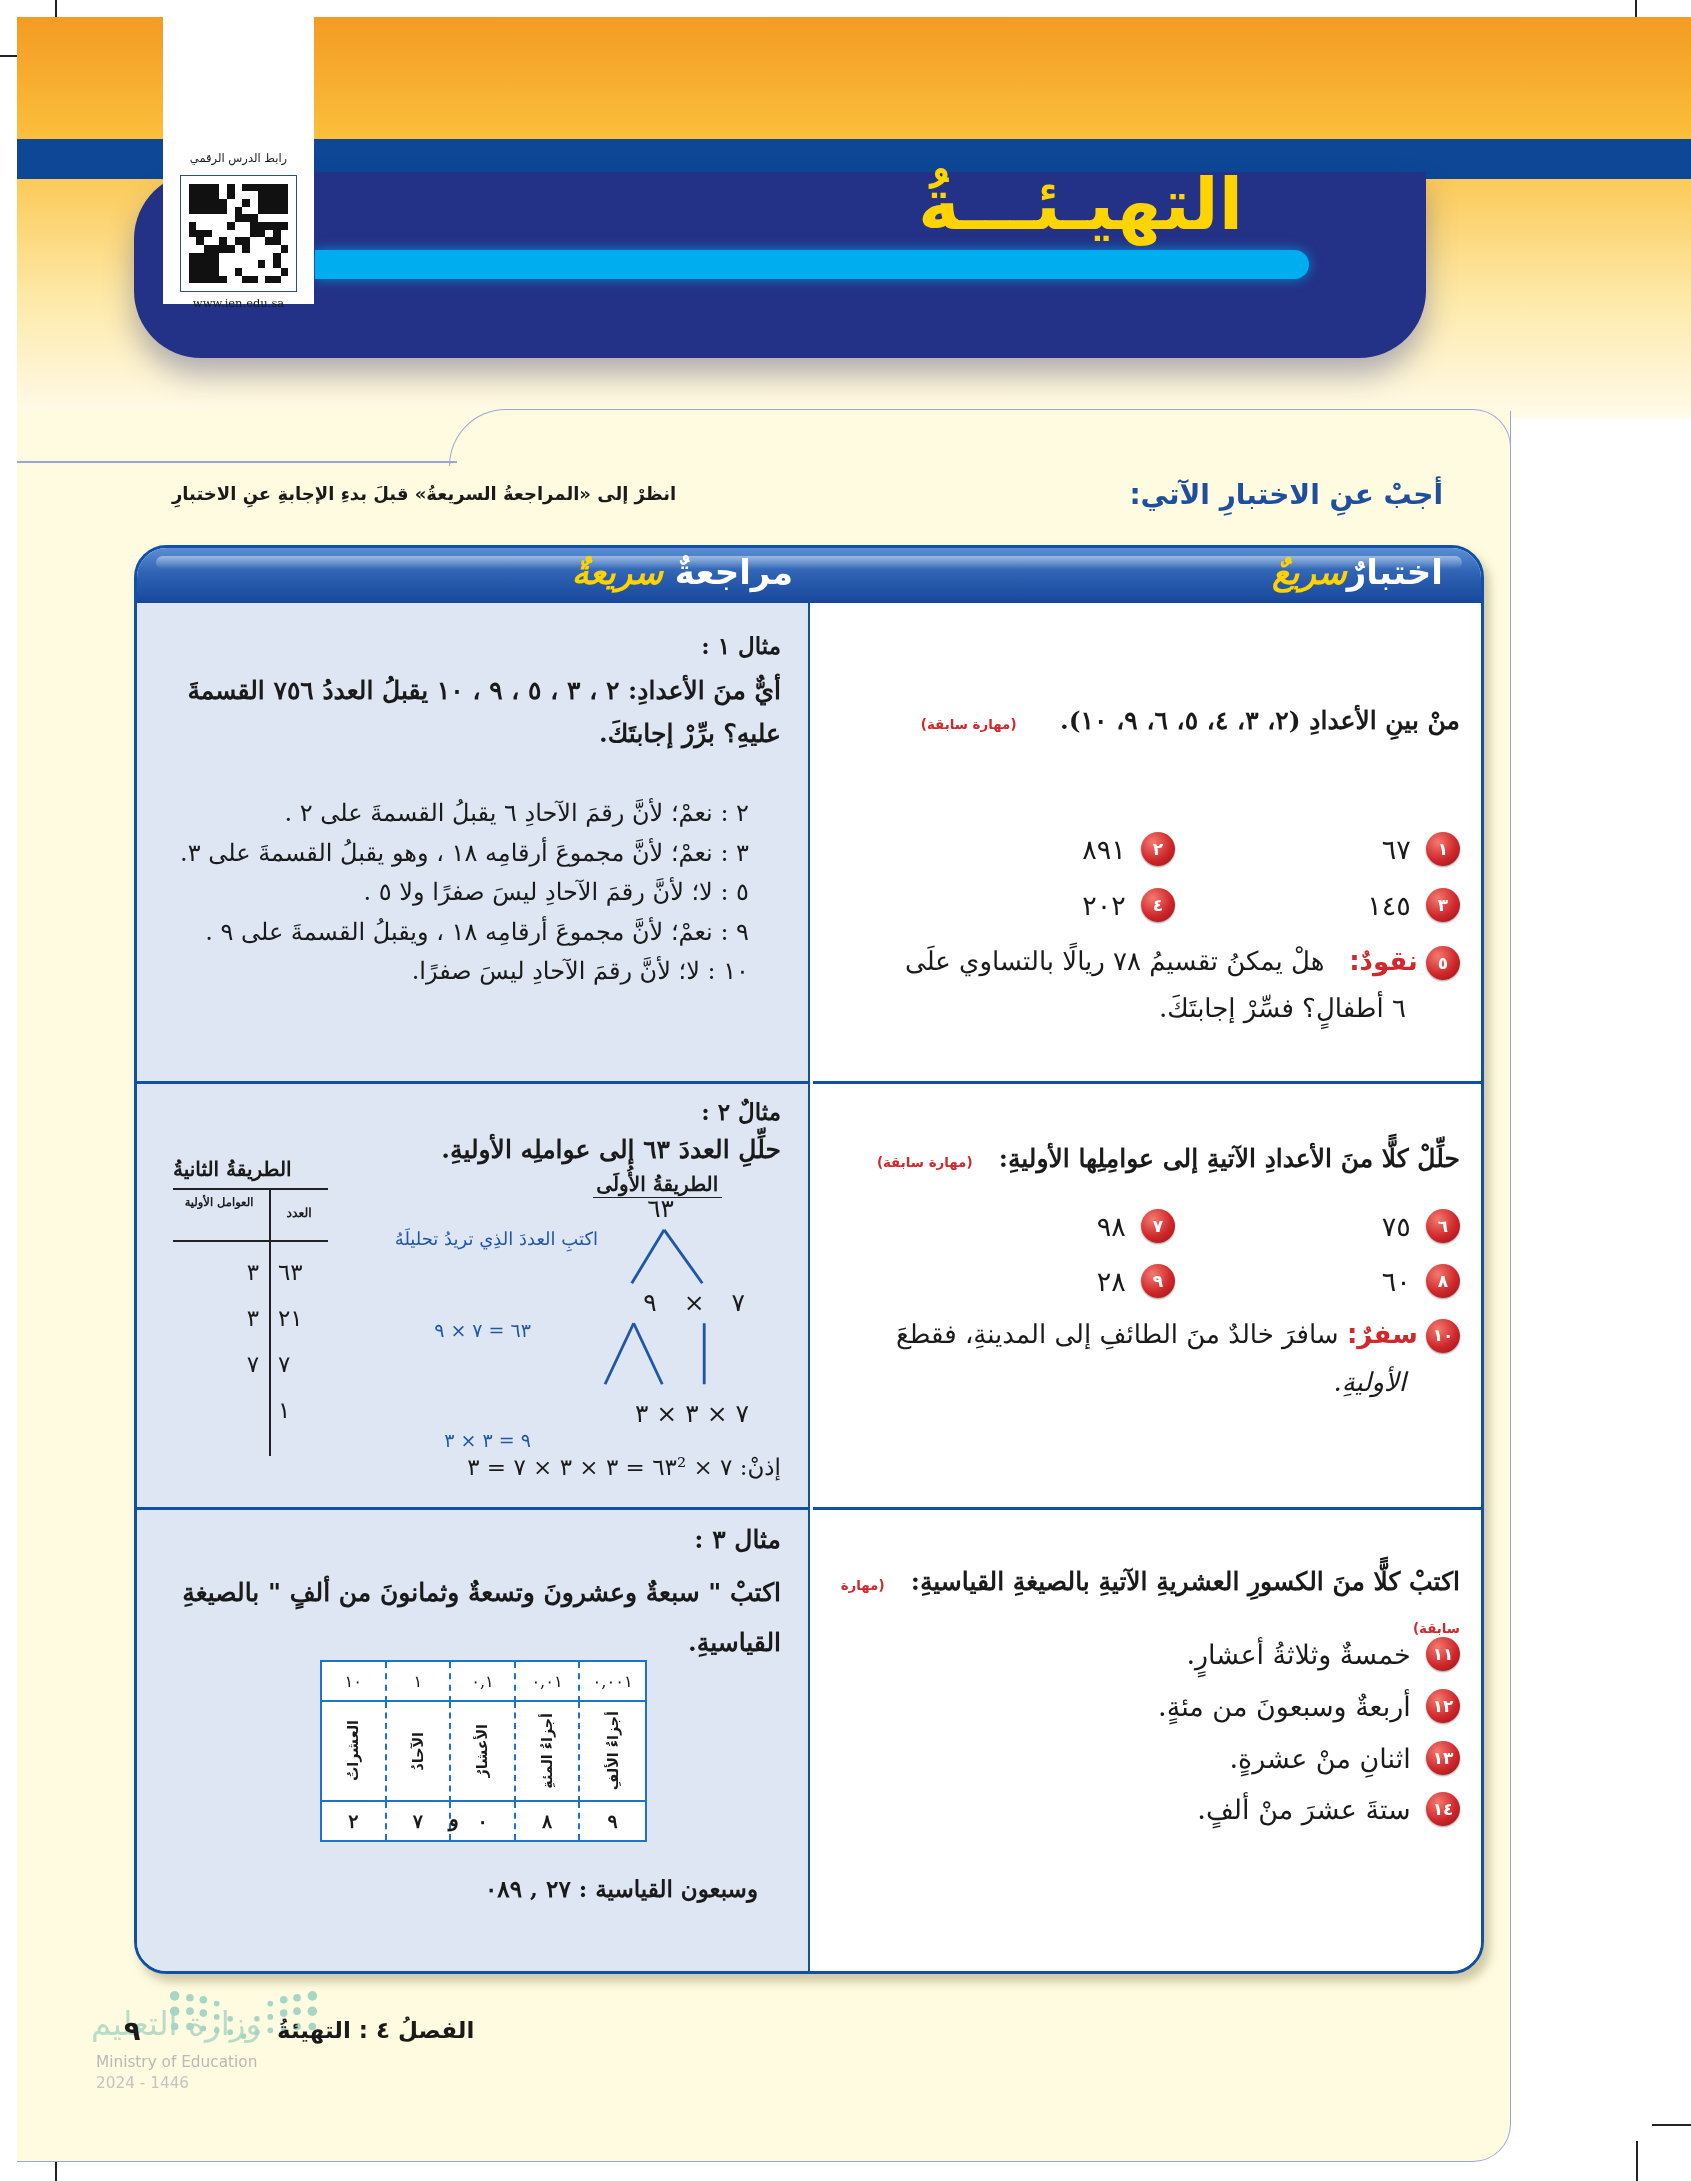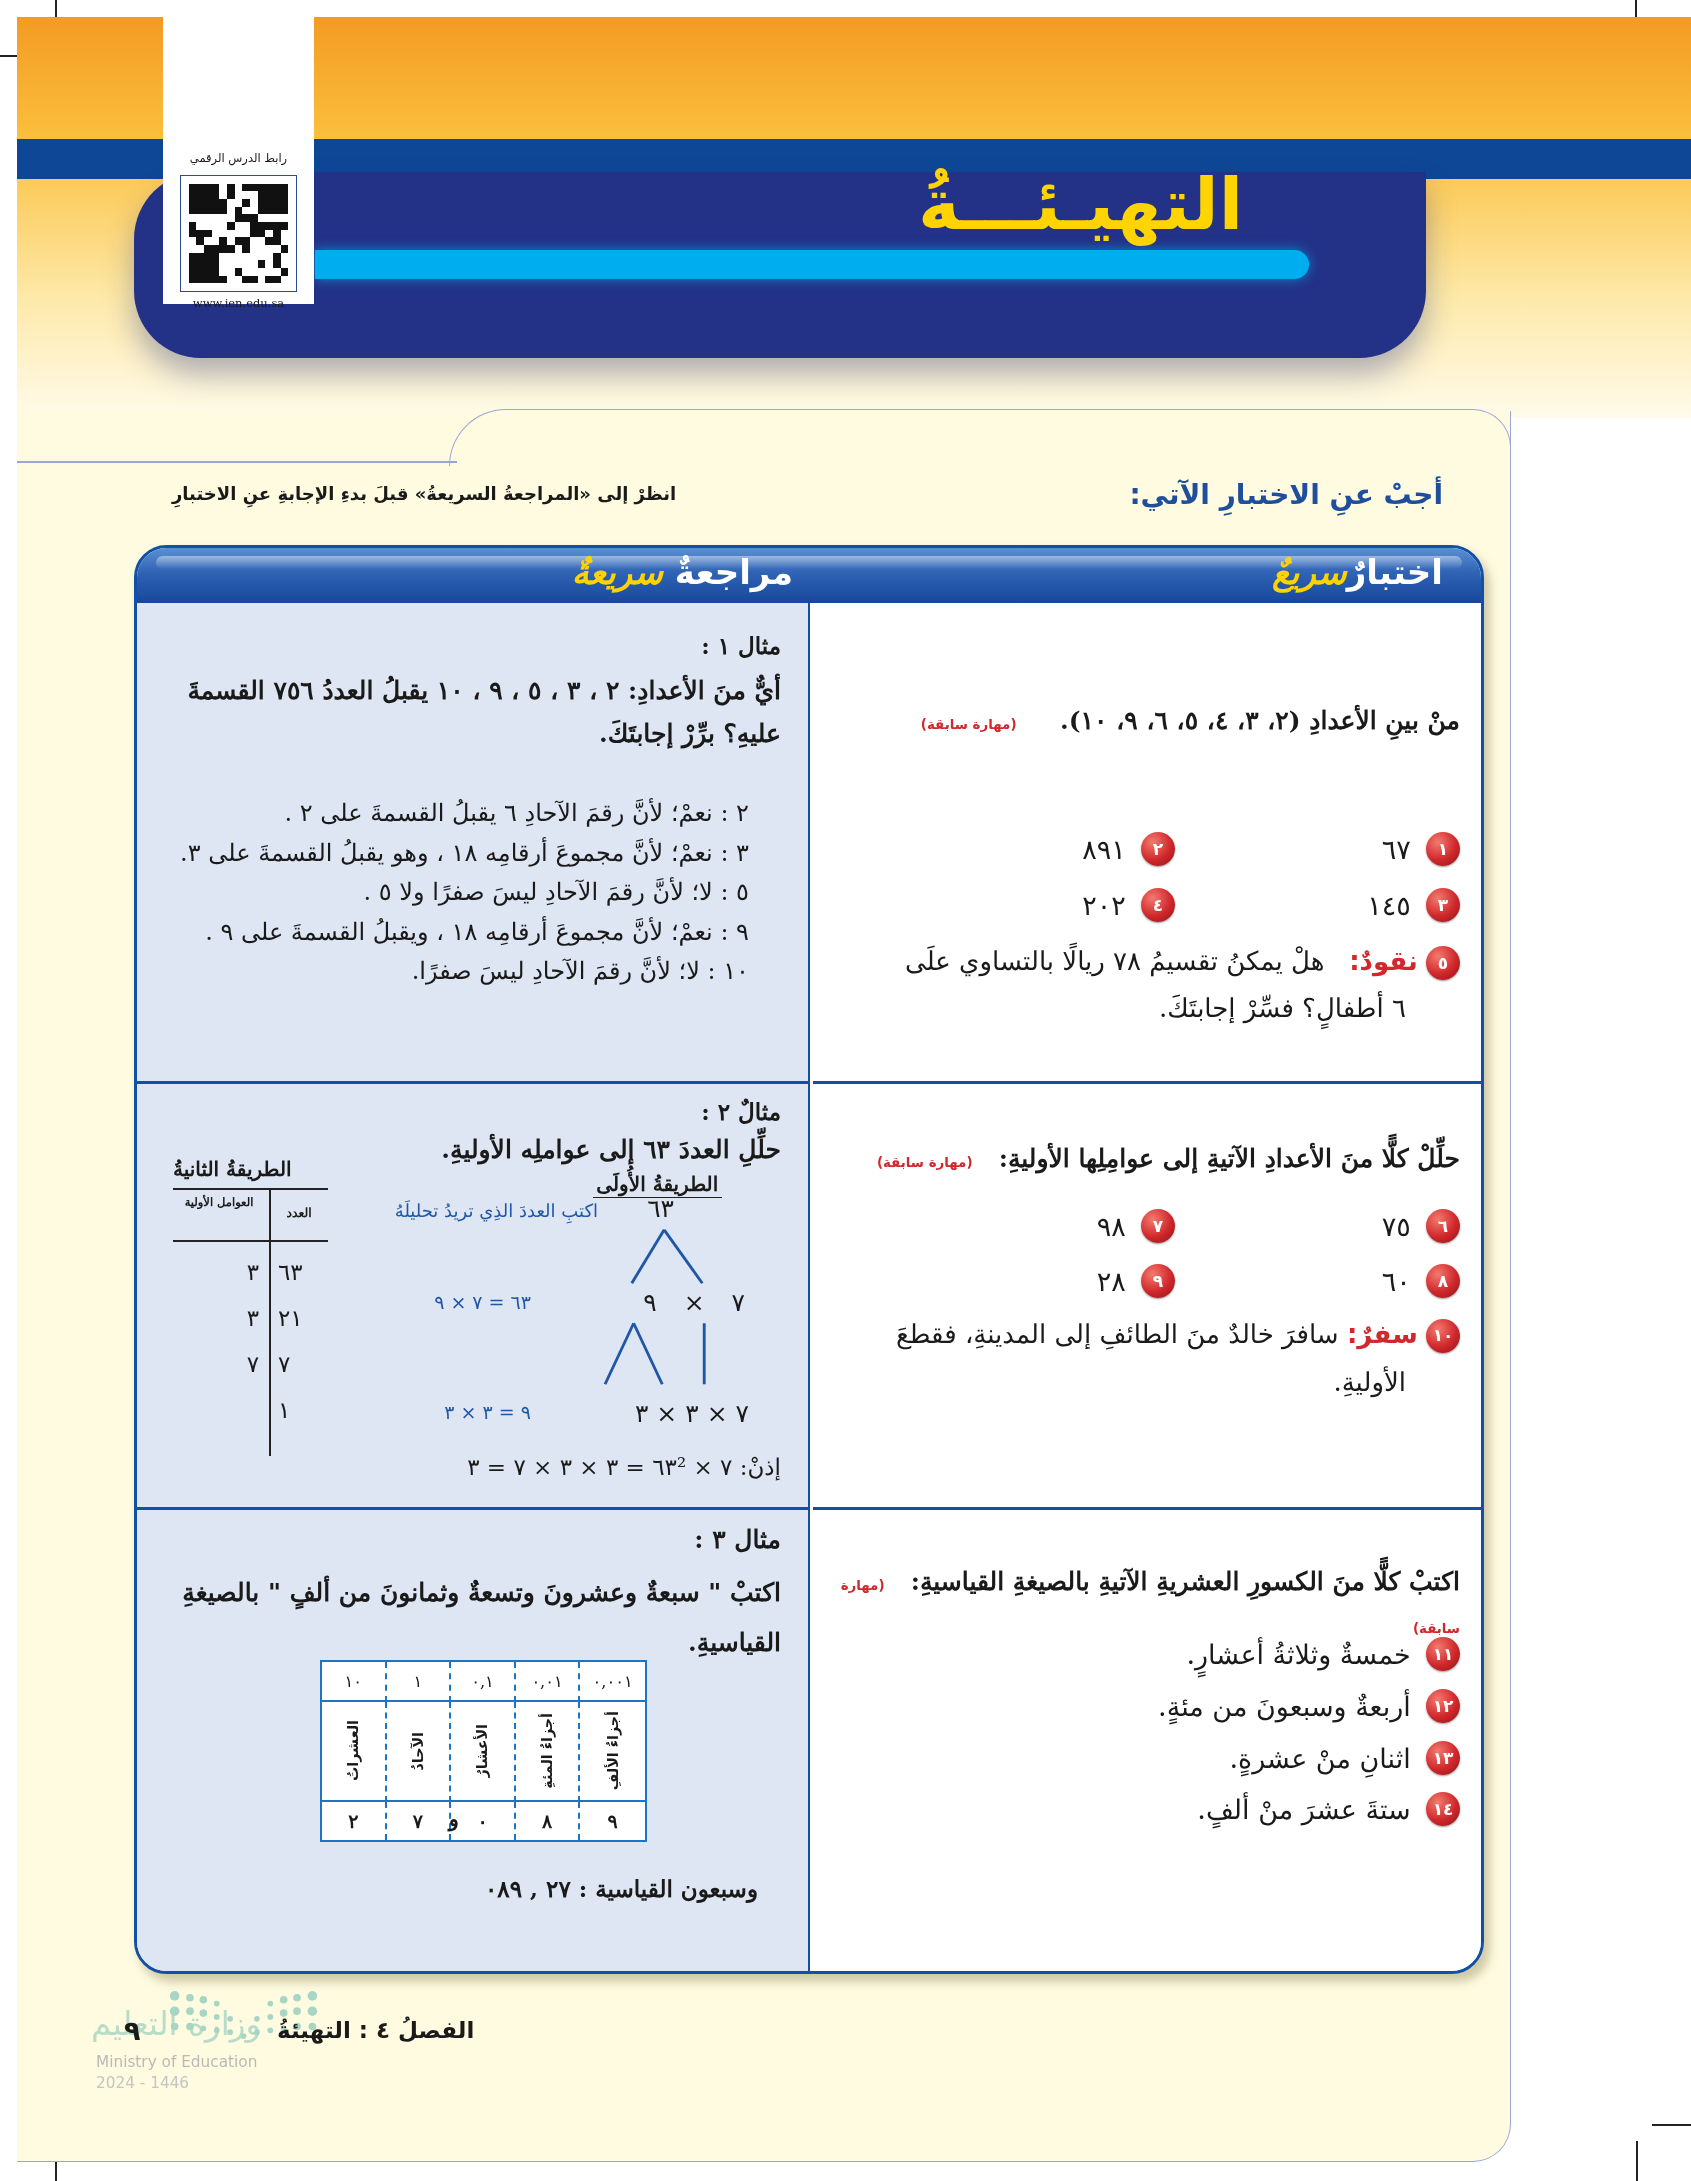--- a/index.html
+++ b/index.html
@@ -106,21 +106,21 @@
   .num-badge {
     display: inline-flex; align-items: center; justify-content: center;
     width: 34px; height: 34px; border-radius: 50%;
     background: radial-gradient(circle at 35% 30%, #f37a6e 0%, #d0282c 55%, #8e1216 100%);
     color: #fff; font-size: 17px; font-weight: bold; font-family: "DejaVu Sans", sans-serif;
     box-shadow: 0 1px 1.9px rgba(0,0,0,0.4); vertical-align: middle;
   }
   .qitem { position: absolute; display: flex; align-items: center; gap: 15.3px; direction: rtl; font-size: 27px; font-family: "DejaVu Serif", serif; }
   .red-label { color: #d0282c; font-weight: bold; font-family: "DejaVu Sans", sans-serif; }
 
-  .blue-txt { color: #1f57a6; }
+  .blue-txt { color: #1f57a6; margin-top: 28px; }
 
   
   .tree-svg { position: absolute; }
 
   
   .div-table { position: absolute; font-family: "DejaVu Serif", serif; }
 
   
   .pv-table {
     position: absolute; left: 183px; top: 1115px; width: 327px; height: 182px;
@@ -514,21 +514,21 @@
     <div class="qitem" style="right:21px;top:661px;">
       <span class="num-badge">٨</span>
       <span>٦٠</span>
     </div>
     <div class="qitem" style="right:306px;top:661px;">
       <span class="num-badge">٩</span>
       <span>٢٨</span>
     </div>
     <div class="txt" style="right:21px;top:707px;width:650px;font-size:26px;line-height:1.85;">
       <div><span class="num-badge">١٠</span> <span class="red-label">سفرٌ:</span> <span>سافرَ خالدٌ منَ الطائفِ إلى المدينةِ، فقطعَ</span></div>
-      <div style="padding-right:54px;">الأوليةِ.</div>
+      <div style="padding-right:54px;font-style:italic;">الأوليةِ.</div>
     </div>
 
     <div class="txt bold" style="right:21px;top:958px;font-size:25px;">
       <span>اكتبْ كلًّا منَ الكسورِ العشريةِ الآتيةِ بالصيغةِ القياسيةِ:</span> &nbsp; <span class="skill-tag">(مهارة سابقة)</span>
     </div>
     <div class="qitem" style="right:21px;top:1034px;">
       <span class="num-badge">١١</span>
       <span>خمسةٌ وثلاثةُ أعشارٍ.</span>
     </div>
     <div class="qitem" style="right:21px;top:1086px;">

